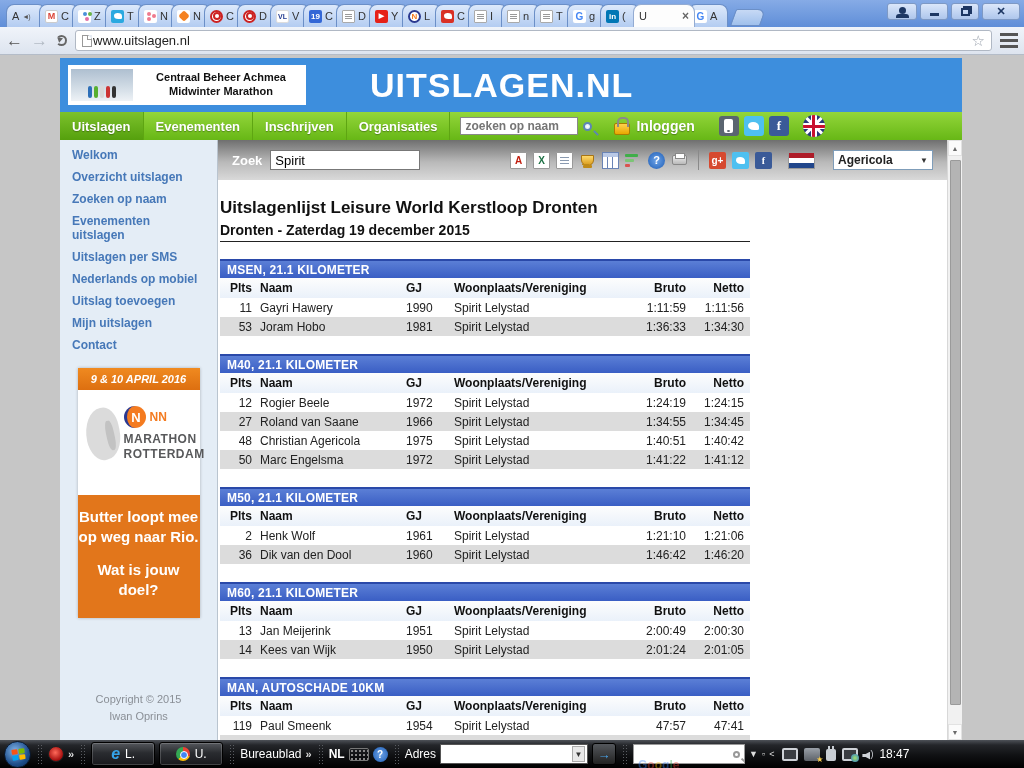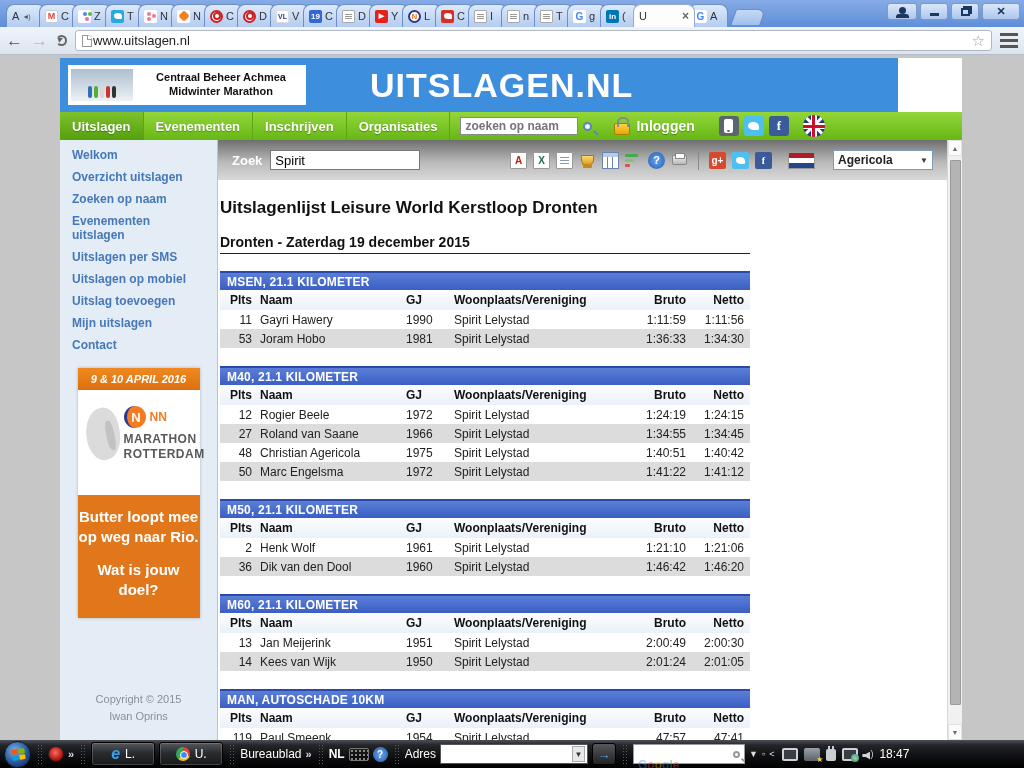--- a/index.html
+++ b/index.html
@@ -53,21 +53,21 @@
   .urlbar{flex:1;height:21px;background:#fff;border:1px solid #b0b8c4;border-radius:3px;display:flex;align-items:center;padding:0 6px;gap:1px;font-size:13px;color:#222;}
   .page-ico{width:10px;height:12px;background:#fff;border:1px solid #999;position:relative;}
   .page-ico::after{content:'';position:absolute;right:-1px;top:-1px;border-left:4px solid transparent;border-top:4px solid #e6ebf3;box-shadow:-1px 1px 0 #999;}
   .star{margin-left:auto;color:#9aa2ad;font-size:15px;}
   .menu-ico{width:18px;display:flex;flex-direction:column;gap:3px;}
   .menu-ico i{height:3px;background:#555;display:block;}
 
   
   .viewport{position:absolute;left:0;top:55px;width:1024px;height:685px;background:#c6c6c6;}
   .site{position:absolute;left:60px;top:3px;width:902px;height:682px;background:#fff;}
-  .site-header{position:absolute;left:0;top:0;width:838px;height:54px;background:#3d8edd;}
+  .site-header{position:absolute;left:0;top:0;width:902px;height:54px;background:#3d8edd;}
   .logo-box{position:absolute;left:8px;top:7px;width:238px;height:40px;background:#fff;display:flex;align-items:center;gap:6px;padding:3px;}
   .logo-photo{width:62px;height:32px;background:linear-gradient(#aebfd0,#d9e2ea 70%,#eef2f6);display:flex;align-items:flex-end;justify-content:center;gap:2px;padding-bottom:3px;}
   .logo-photo i{display:block;width:4px;height:12px;border-radius:2px;}
   .logo-text{font-size:11px;font-weight:bold;color:#111;line-height:1.25;text-align:center;flex:1;}
   .brand{position:absolute;left:310px;top:8px;font-size:34px;font-weight:bold;color:#fff;letter-spacing:1px;}
   .greennav{position:absolute;left:0;top:54px;width:902px;height:28px;background:linear-gradient(#93d63a,#67b716);display:flex;align-items:center;}
   .nav-item{padding:0 12px;height:28px;display:flex;align-items:center;color:#fff;font-weight:bold;font-size:13px;text-shadow:0 1px 1px rgba(0,0,0,.3);border-right:1px solid #5ea512;}
   .nav-item.active{background:linear-gradient(#7cc22c,#55a00d);}
   .nav-search{margin-left:10px;display:flex;align-items:center;gap:5px;}
   .nav-search input{width:118px;height:18px;border:1px solid #888;font-size:12px;padding:0 4px;color:#666;font-weight:bold;}
@@ -137,21 +137,21 @@
   .facebook2-icon{background:#3a5a98;color:#fff;border-radius:2px;font-family:"Liberation Serif",serif;}
   .tb-sep{width:1px;height:20px;background:#8a8a8a;margin:0 4px;}
   .nl-flag{width:27px;height:17px;display:flex;flex-direction:column;border:1px solid #999;margin-left:8px;}
   .nl-flag i{flex:1;display:block;}
   .nl-flag .fr{background:#ae1c28;} .nl-flag .fw{background:#fff;} .nl-flag .fb{background:#21468b;}
   .lang-select{width:100px;height:20px;background:#fff;border:1px solid #7f9db9;display:flex;align-items:center;justify-content:space-between;padding:0 4px;font-size:12px;font-weight:bold;color:#222;margin-left:10px;}
   .lang-select .car{font-size:8px;color:#333;}
 
   .page{padding:18px 0 0 2px;}
   .page-title{font-size:17px;font-weight:bold;color:#111;}
-  .page-subtitle{font-size:14px;font-weight:bold;color:#111;margin-top:16px;}
+  .page-subtitle{font-size:14px;font-weight:bold;color:#111;margin-top:4px;}
   .title-rule{width:530px;border-bottom:1px solid #222;margin-top:3px;margin-bottom:17px;}
   .rtable{width:530px;margin-bottom:18px;}
   .rt-head{height:19px;background:linear-gradient(#5b7fd6,#3a5ec4);border-top:2px solid #2a49a9;color:#fff;font-weight:bold;font-size:12px;display:flex;align-items:center;padding-left:7px;letter-spacing:.2px;}
   .rt-cols{height:20px;display:flex;align-items:center;font-weight:bold;font-size:12px;background:linear-gradient(#fdfdfd,#eaf1fa);color:#111;}
   .rt-row{height:19px;display:flex;align-items:center;font-size:12px;color:#222;background:#fff;}
   .rt-row.alt{background:#dcdcdc;}
   .rt-row.partial{height:6px;overflow:hidden;}
   .cell{display:block;white-space:nowrap;overflow:hidden;}
   .c0{width:40px;text-align:right;padding-right:8px;}
   .c1{width:146px;}
@@ -377,21 +377,21 @@
         </span>
     </div>
 
     <div class="sidebar">
       <div style="padding-top:4px;">
           <div class="side-item">Welkom</div>
           <div class="side-item">Overzicht uitslagen</div>
           <div class="side-item">Zoeken op naam</div>
           <div class="side-item">Evenementen uitslagen</div>
           <div class="side-item">Uitslagen per SMS</div>
-          <div class="side-item">Uitslagen op mobiel</div>
+          <div class="side-item">Nederlands op mobiel</div>
           <div class="side-item">Uitslag toevoegen</div>
           <div class="side-item">Mijn uitslagen</div>
           <div class="side-item">Contact</div>
         </div>
       <div class="ad">
         <div class="ad-date">9 &amp; 10 APRIL 2016</div>
         <div class="ad-mid">
           <span class="ad-runners"></span>
           <div class="ad-nnrow">
             <span class="nn-circle">N</span>

